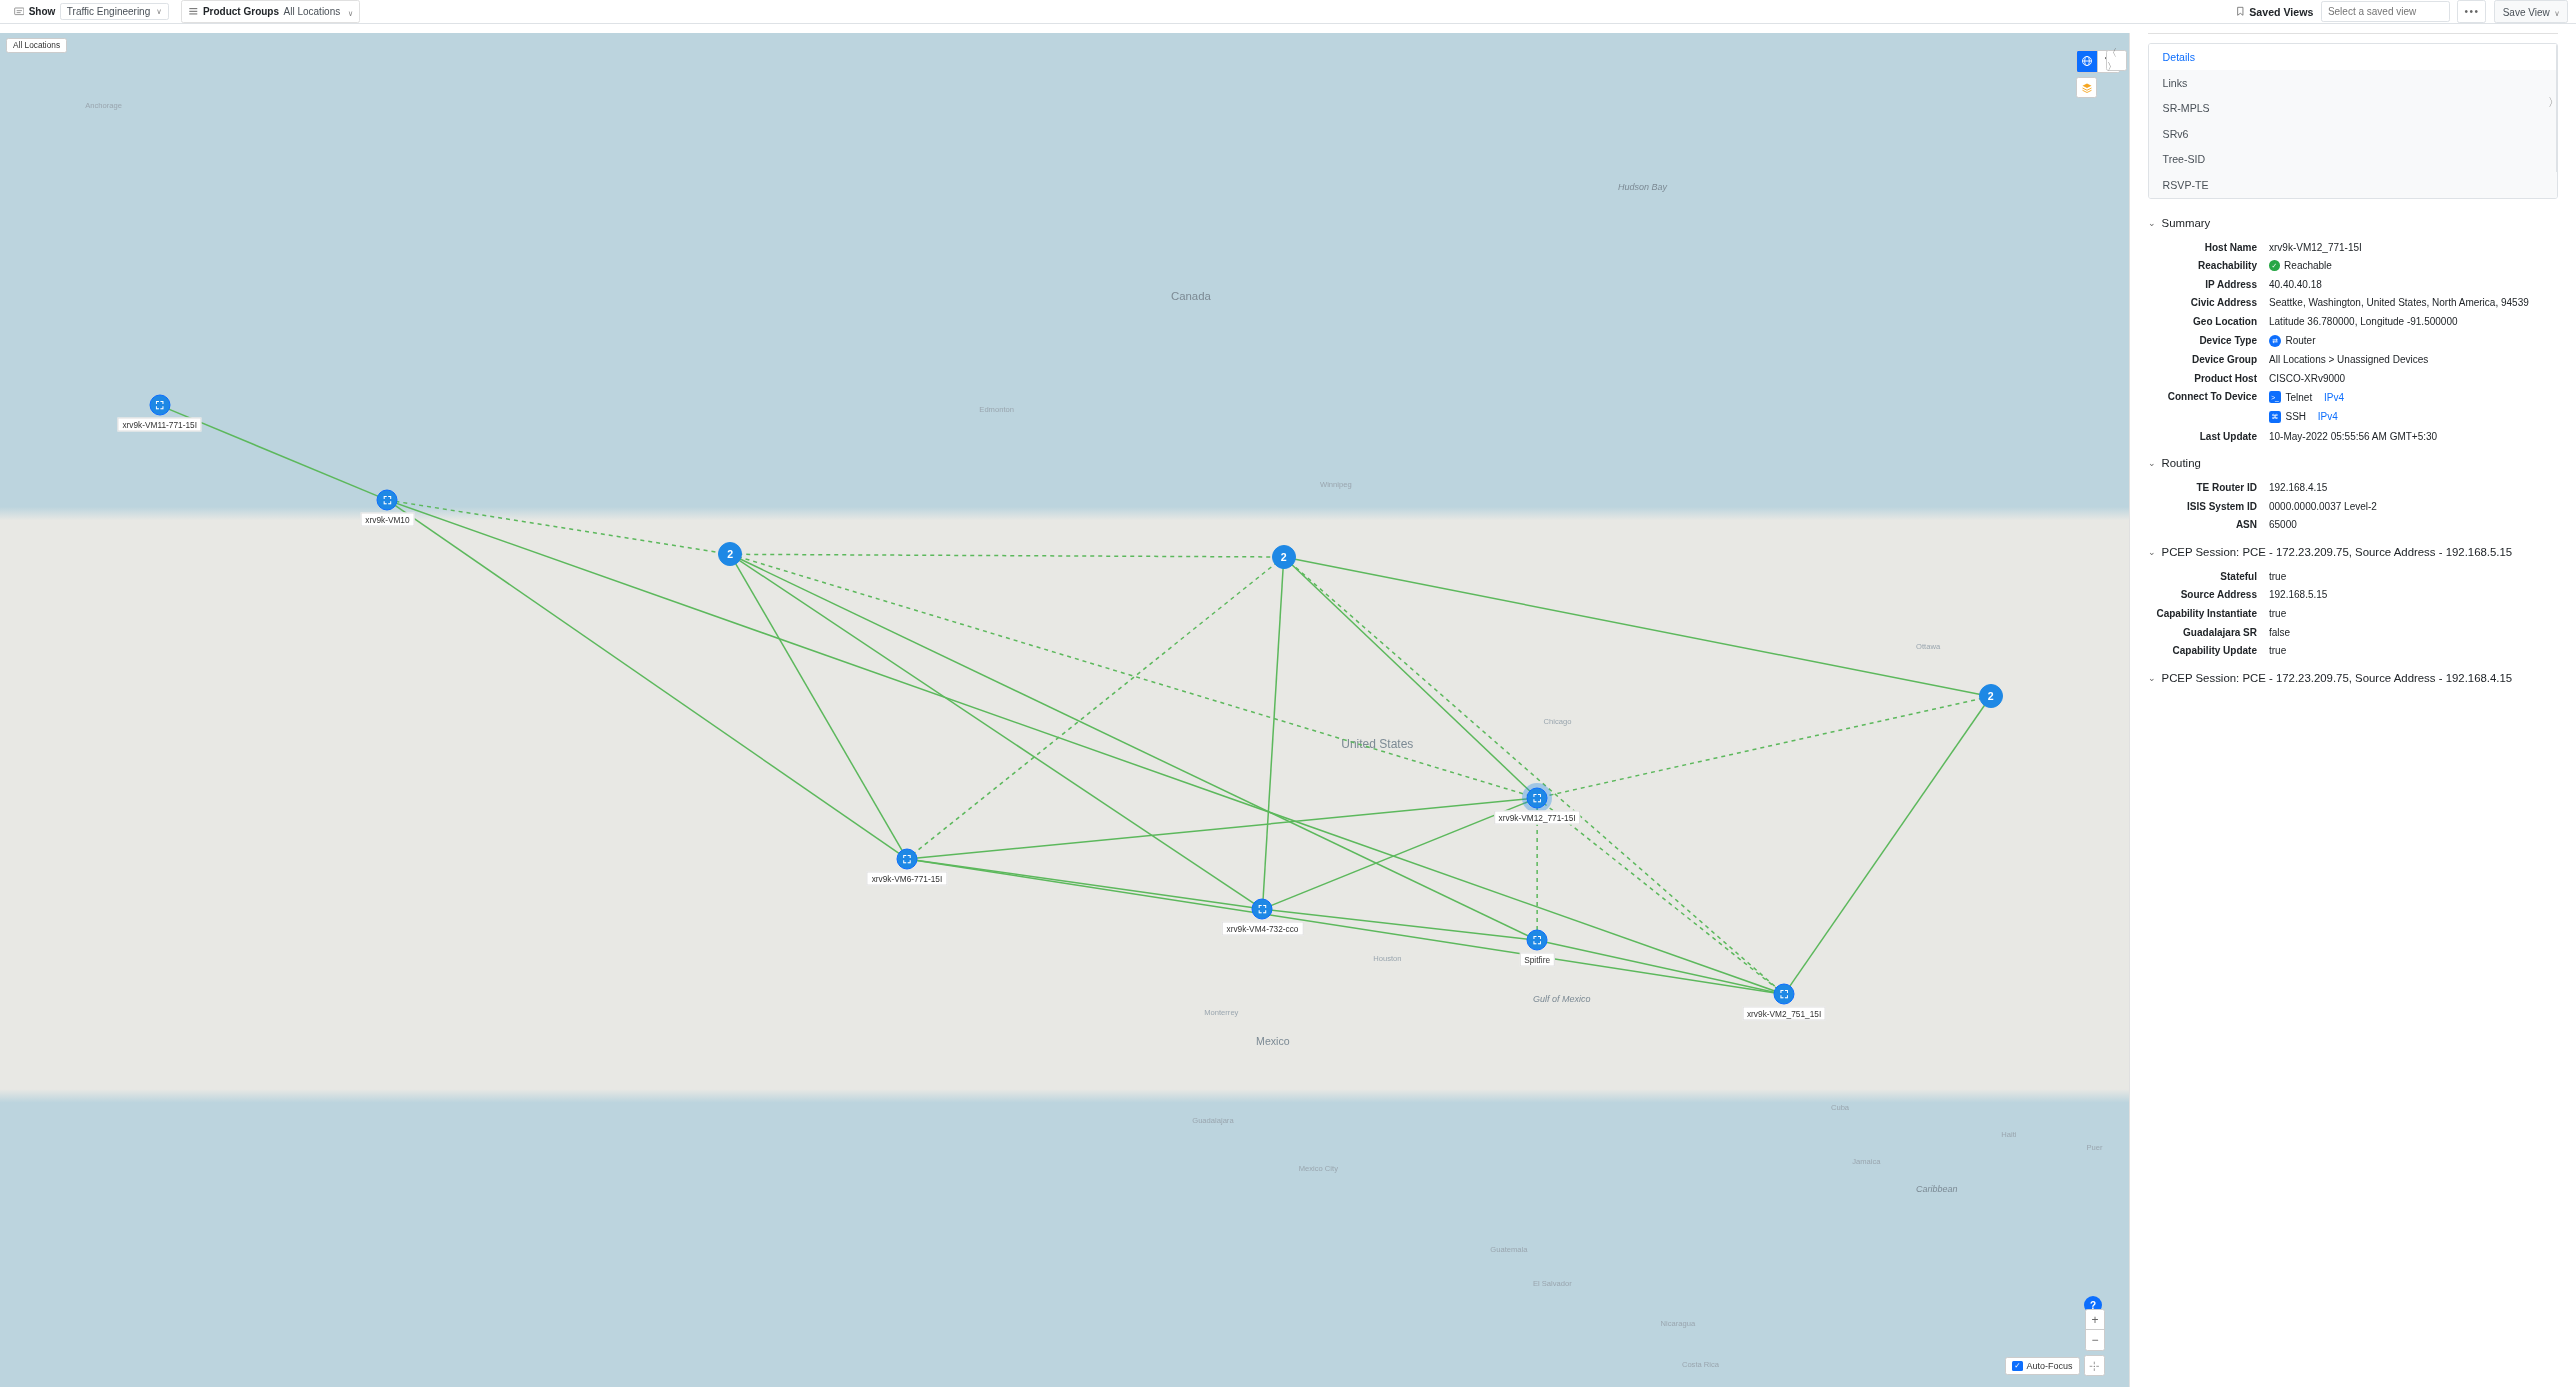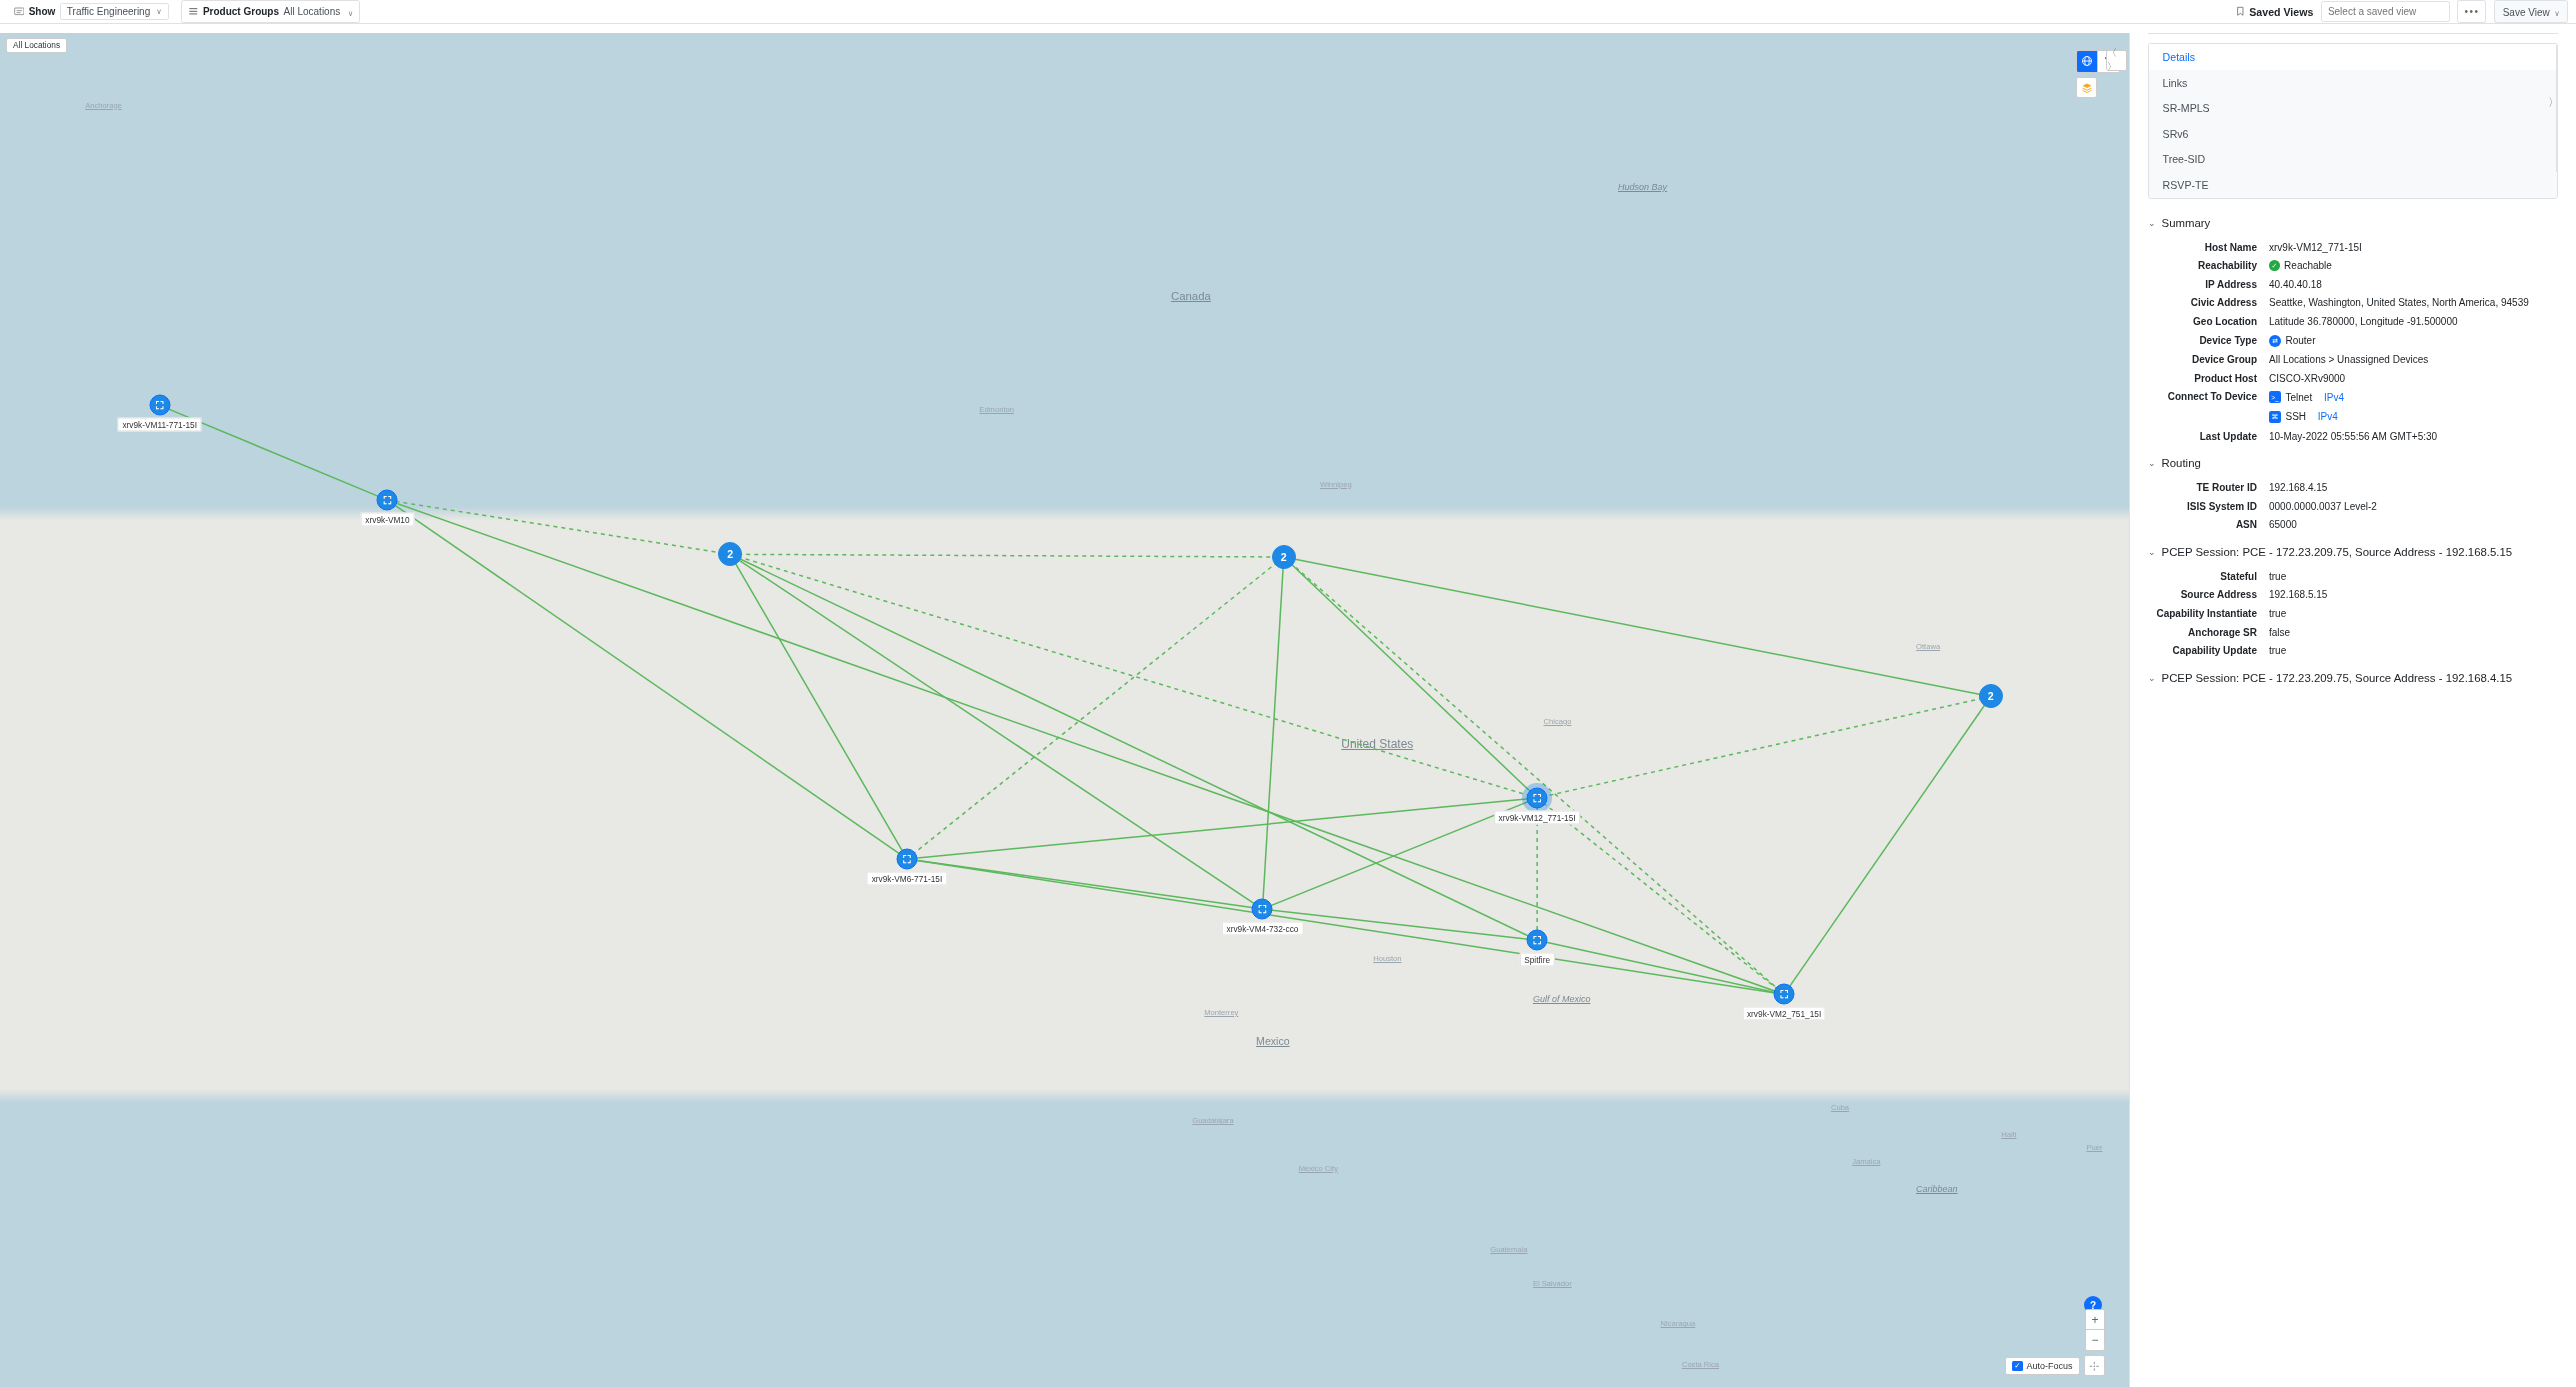--- a/index.html
+++ b/index.html
@@ -15,21 +15,21 @@
 .chev::after { content: "∨"; font-size: 7.6px; color: #888; margin-left: 3px; }
 .spacer { flex: 1; }
 .saved-views-label { font-size: 10.6px; font-weight: 600; color: #212529; display: flex; align-items: center; gap: 3.8px; }
 .saved-input { border: 0.8px solid #dee2e6; border-radius: 2.3px; padding: 3.8px 6px; width: 129px; font-size: 10px; }
 .dots-btn { border: 0.8px solid #dee2e6; border-radius: 2.3px; padding: 3px 6px; background: #fff; font-size: 10px; color: #666; letter-spacing: 1.5px; height: 23px; }
 .save-view-btn { border: 0.8px solid #dee2e6; border-radius: 2.3px; padding: 3.8px 7.6px; background: #f8f9fa; font-size: 10px; color: #495057; display: flex; align-items: flex-end; gap: 4.5px; height: 23px; }
 
 .main { position: absolute; top: 33px; left: 0; right: 0; bottom: 0; }
 .map-area { position: absolute; left: 0; top: 0; bottom: 0; right: 447px; background: linear-gradient(#bcd4de 0%, #bcd4de 35%, #e8e8e4 36%, #e8e8e4 78%, #bcd4de 79%, #bcd4de 100%); overflow: hidden; }
 .map-breadcrumb { position: absolute; top: 4.5px; left: 6px; background: #fff; border: 0.8px solid #ccc; border-radius: 2.3px; padding: 1.5px 6px; font-size: 8.3px; color: #333; }
-.map-label { position: absolute; font-size: 9px; color: #7c8a94; pointer-events: none; text-decoration: underline; }
+.map-label { position: absolute; font-size: 9px; color: #7c8a94; pointer-events: none; }
 .map-label.small { font-size: 7.6px; color: #9aa6af; }
 .topology { position: absolute; inset: 0; }
 .node { position: absolute; transform: translate(-50%,-50%); }
 .node-circle { width: 21px; height: 21px; border-radius: 50%; background: #1e88e5; border: 1.5px solid #0d6efd; display: flex; align-items: center; justify-content: center; color: #fff; font-size: 9px; font-weight: bold; }
 .node-circle.cluster { width: 24px; height: 24px; background: #1e88e5; border: 1.5px solid #1e88e5; font-size: 10.6px; }
 .node-circle.selected { box-shadow: 0 0 0 4.5px rgba(30,136,229,0.35); }
 .node-glyph { color: #fff; font-size: 10.6px; }
 .node-label { position: absolute; top: 23px; left: 50%; transform: translateX(-50%); background: #fff; border: 0.8px solid #ddd; padding: 0.8px 3.8px; font-size: 8.3px; white-space: nowrap; }
 svg.links { position: absolute; inset: 0; width: 100%; height: 100%; pointer-events: none; }
 .link-solid { stroke: #5cb85c; stroke-width: 1.5; fill: none; }
@@ -385,21 +385,21 @@
           </div>
         <div class="kv-row">
             <div class="kv-key">Source Address</div>
             <div class="kv-val">192.168.5.15</div>
           </div>
         <div class="kv-row">
             <div class="kv-key">Capability Instantiate</div>
             <div class="kv-val">true</div>
           </div>
         <div class="kv-row">
-            <div class="kv-key">Anchorage SR</div>
+            <div class="kv-key">Guadalajara SR</div>
             <div class="kv-val">false</div>
           </div>
         <div class="kv-row">
             <div class="kv-key">Capability Update</div>
             <div class="kv-val">true</div>
           </div>
       </div>
 
       <div class="section">
         <div class="section-header">

